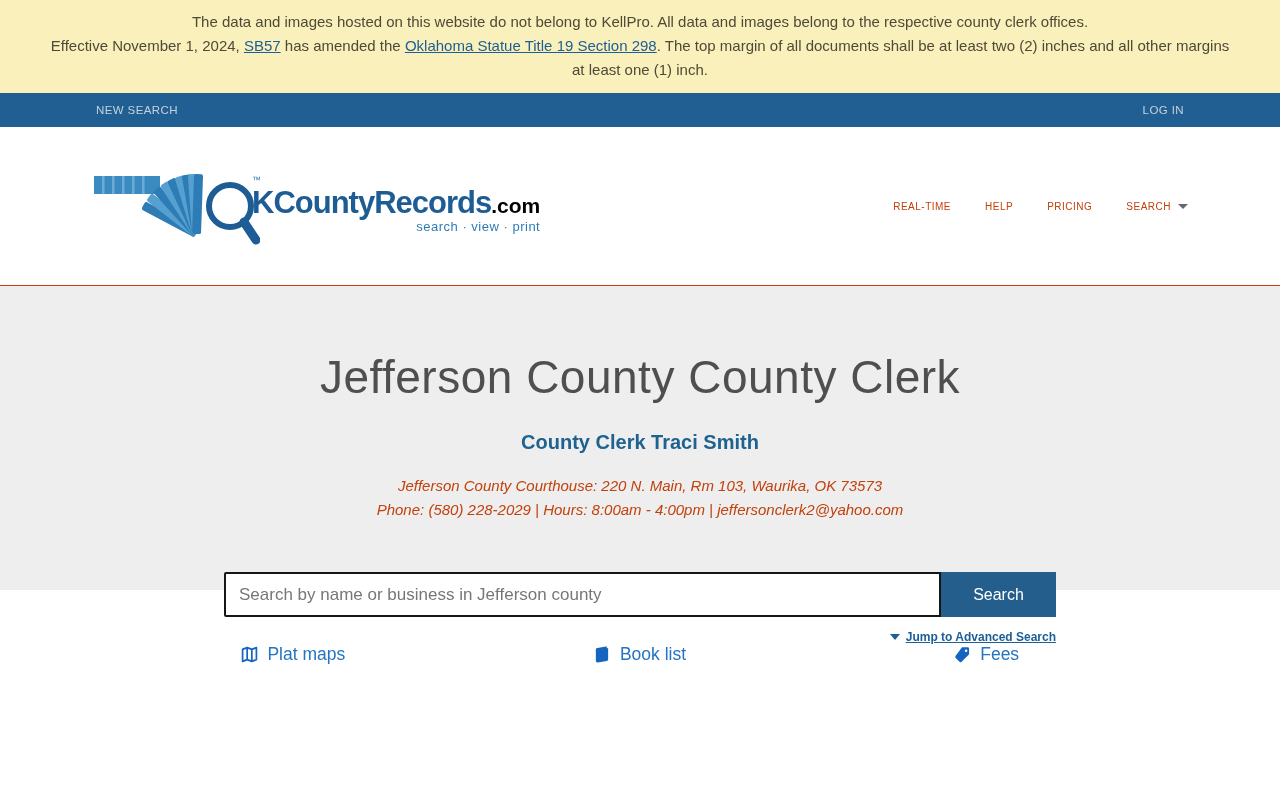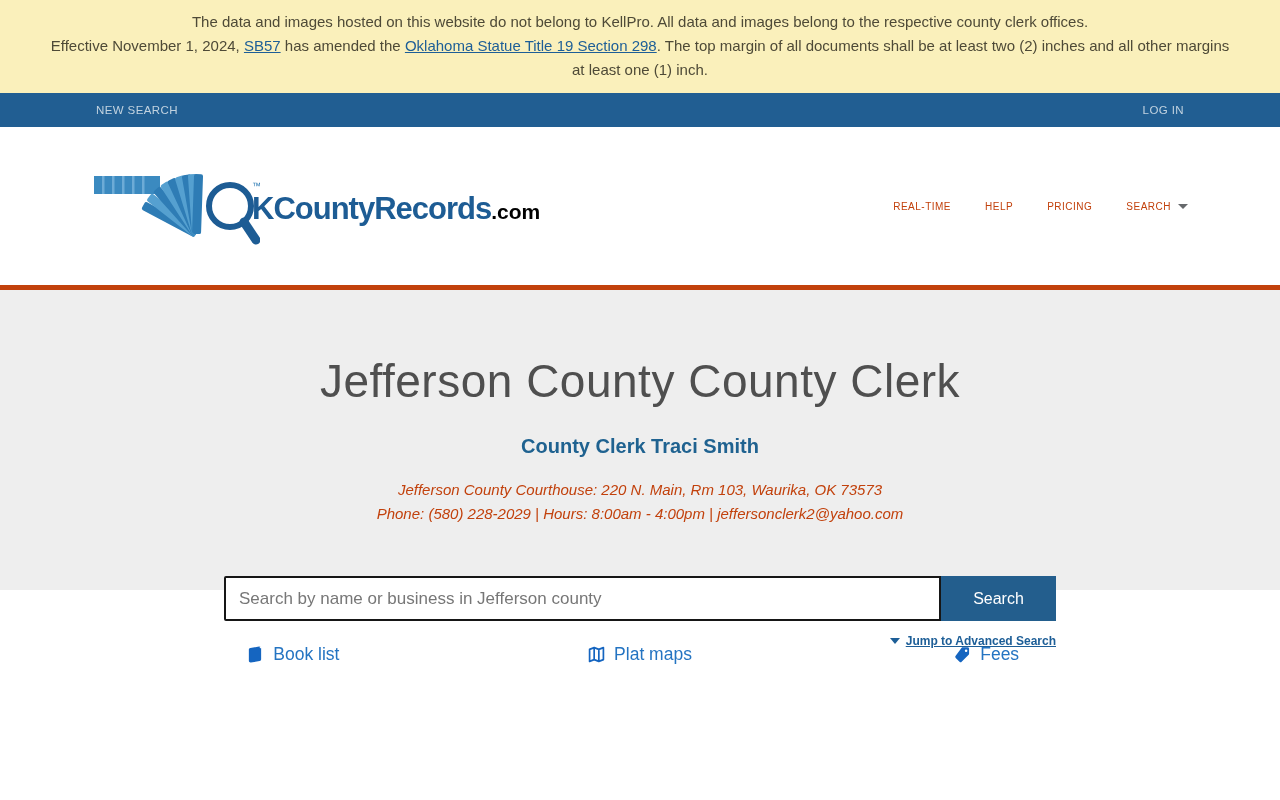--- a/index.html
+++ b/index.html
@@ -26,21 +26,21 @@
   .brand { font-size:31px; font-weight:bold; color:#1d5c94; letter-spacing:-1px; }
   .tld { font-size:21px; font-weight:bold; color:#000000; }
   .logo-tagline { text-align:right; font-size:13px; color:#2e7cb5; letter-spacing:.5px; margin-top:-2px; }
   .menu { display:flex; align-items:center; gap:34px; }
   .menu a { color:#c2410c; font-size:10px; letter-spacing:.5px; text-decoration:none;
             display:flex; align-items:center; gap:7px; cursor:pointer;text-align:center; }
   .caret { width:0; height:0; border-left:5px solid transparent; border-right:5px solid transparent;
            border-top:5px solid #66696c; display:inline-block; }
 
   
-  .hero { background:#eeeeee; border-top:5px solid #c2410c; height:305px; text-align:center;
+  .hero { background:#eeeeee; border-top:1px solid #c2410c; height:305px; text-align:center;
           padding-top:64px; }
   .hero h1 { font-size:46px; font-weight:100; color:#4f4f4f; letter-spacing:.5px; margin-bottom:27px; }
   .hero h2 { font-size:20px; font-weight:bold; color:#1f6290; margin-bottom:20px; }
   .addr { font-size:15px; color:#c2410c; line-height:24px;font-style:italic; }
   .searchrow { width:832px; margin:50px auto 0; display:flex; }
   .searchrow input { flex:1; height:45px; border:2px solid #161616; background:#fff;
                      font-size:17px; padding:0 13px; color:#0c4a6e; border-radius:2px 0 0 2px; outline:none;
                      font-family:"Liberation Sans", sans-serif; }
   .searchrow input::placeholder { color:#777; }
   .searchrow button { width:115px; height:45px; background:#235e8d; color:#fff; border:none;
@@ -97,20 +97,21 @@
       </g>
 
       <circle cx="138" cy="42" r="21" fill="#ffffff" fill-opacity="0.55" stroke="#1d5c94" stroke-width="6"></circle>
       <line x1="152" y1="58" x2="164" y2="76" stroke="#1d5c94" stroke-width="9" stroke-linecap="round"></line>
     </svg>
     <div class="logo-text">
       <span class="logo-tm">™</span>
       <div class="brand-line">
         <span class="brand">KCountyRecords</span><span class="tld">.com</span>
       </div>
+      <div class="logo-tagline">search · view · print</div>
     </div>
   </div>
   <div class="menu">
     <a>REAL-TIME</a>
     <a>HELP</a>
     <a>PRICING</a>
     <a>
         <span>SEARCH</span>
         <span class="caret"></span>
       </a>
@@ -132,32 +133,32 @@
         <span>Jump to Advanced Search</span>
       </a>
   </div>
 </div>
 
 <div class="quicklinks">
   <div class="ql-inner">
     <div class="ql-item">
       <a>
         <svg width="17" height="17" viewBox="0 0 16 16">
-          <path fill="#1565c0" d="M3.2 1.9 11.4.5c1-.17 1.9.6 1.9 1.6v10.4c0 .85-.62 1.57-1.46 1.7l-8.2 1.3c-1 .16-1.9-.6-1.9-1.6V3.5c0-.78.56-1.45 1.46-1.6z"></path>
-          <path fill="#fff" d="M11.6.9 13.3 2.6l.1-1c.04-.7-.8-1.1-1.8-.7z"></path>
+          <path fill="none" stroke="#1565c0" stroke-width="1.6" stroke-linejoin="round" d="M1.5 3.2 5.8 1.5l4.4 1.7 4.3-1.7v11.3l-4.3 1.7-4.4-1.7-4.3 1.7zM5.8 1.5v11.3M10.2 3.2v11.3"></path>
         </svg>
-        <span>Book list</span>
+        <span>Plat maps</span>
       </a>
     </div>
     <div class="ql-item">
       <a>
         <svg width="17" height="17" viewBox="0 0 16 16">
-          <path fill="none" stroke="#1565c0" stroke-width="1.6" stroke-linejoin="round" d="M1.5 3.2 5.8 1.5l4.4 1.7 4.3-1.7v11.3l-4.3 1.7-4.4-1.7-4.3 1.7zM5.8 1.5v11.3M10.2 3.2v11.3"></path>
+          <path fill="#1565c0" d="M3.2 1.9 11.4.5c1-.17 1.9.6 1.9 1.6v10.4c0 .85-.62 1.57-1.46 1.7l-8.2 1.3c-1 .16-1.9-.6-1.9-1.6V3.5c0-.78.56-1.45 1.46-1.6z"></path>
+          <path fill="#fff" d="M11.6.9 13.3 2.6l.1-1c.04-.7-.8-1.1-1.8-.7z"></path>
         </svg>
-        <span>Plat maps</span>
+        <span>Book list</span>
       </a>
     </div>
     <div class="ql-item">
       <a>
         <svg width="17" height="17" viewBox="0 0 16 16">
           <path fill="#1565c0" d="M7.2 1.6c.26-.26.62-.4 1-.4h4.6A1.4 1.4 0 0 1 14.2 2.6v4.6c0 .38-.14.74-.4 1l-6.6 6.6a1.4 1.4 0 0 1-2 0L1.6 11.2a1.4 1.4 0 0 1 0-2z"></path>
           <circle cx="11.4" cy="4.4" r="1.2" fill="#fff"></circle>
         </svg>
         <span>Fees</span>
       </a>

